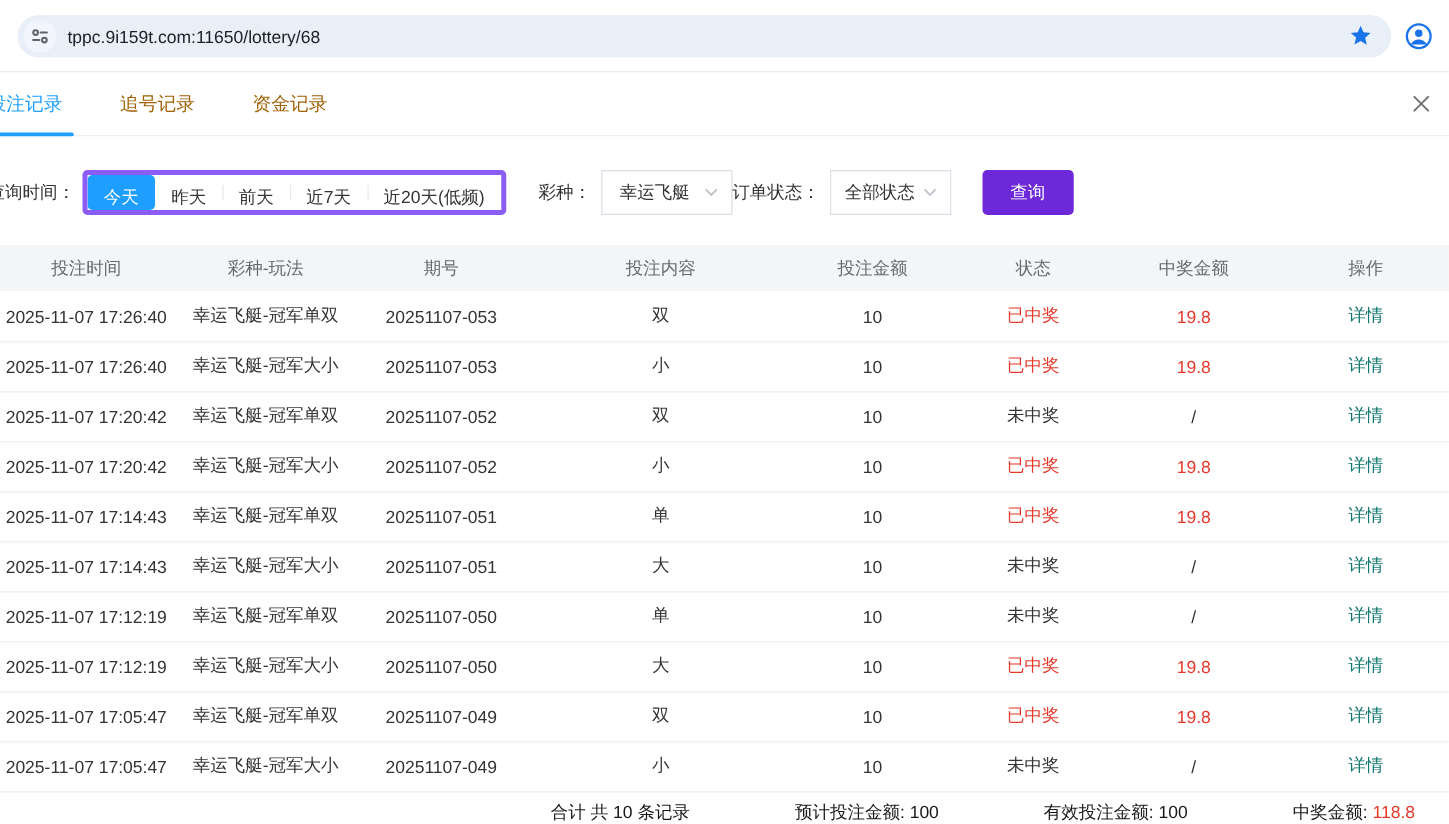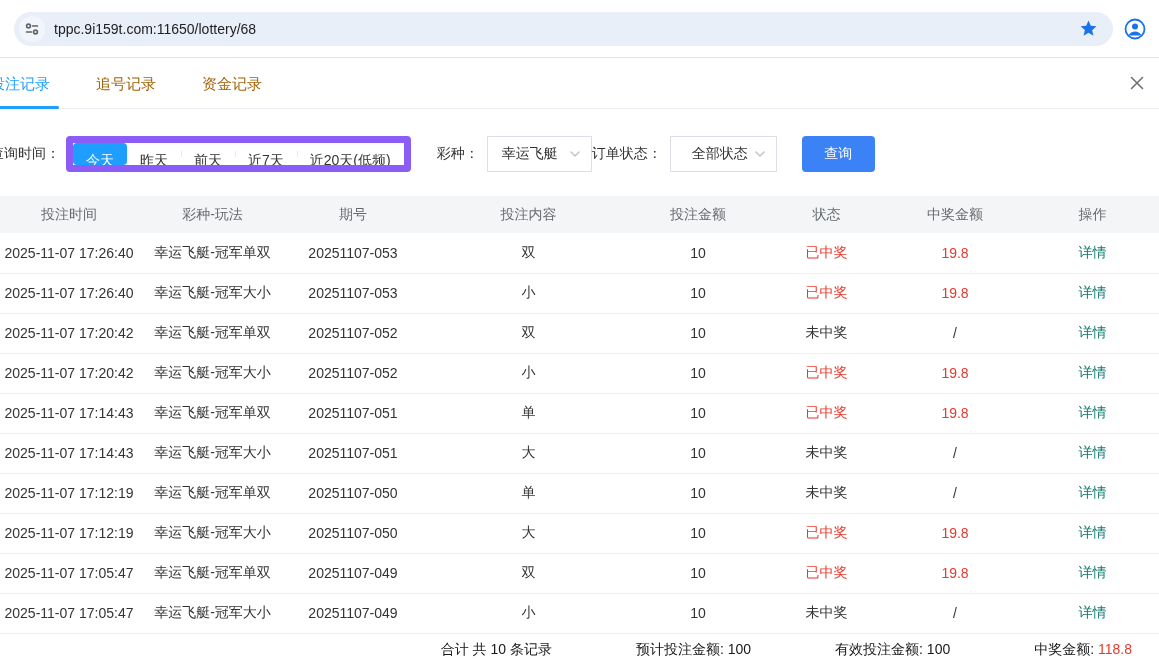--- a/index.html
+++ b/index.html
@@ -29,34 +29,34 @@
     position: relative; height: 51px; line-height: 51px; }
   .tab.active { color: #1e9fff; }
   .tab.active::after { content: ""; position: absolute; left: -8px; right: -9px;
     bottom: 0; height: 3px; background: #1e9fff; border-radius: 2px; }
   .close-btn { position: absolute; right: 12px; top: 14px; width: 22px; height: 22px;
     display: flex; align-items: center; justify-content: center; cursor: pointer; }
 
   .filters { display: flex; align-items: center; margin-top: 27px; height: 36px;
     font-size: 14px; color: #333; }
   .filter-label { white-space: nowrap; }
-  .time-group { display: flex; align-items: stretch; border: 7px solid #8b5cf6;
+  .time-group { display: flex; align-items: stretch; border: 4px solid #8b5cf6;
     border-radius: 4px; margin-left: 6px; height: 36px; overflow: hidden; background: #fff; }
   .time-btn { padding: 0 13px; line-height: 34px; font-size: 14px; color: #333;
     cursor: pointer; position: relative; background: #fff; }
   .time-btn + .time-btn::before { content: ""; position: absolute; left: 0; top: 8px;
     bottom: 8px; width: 1px; background: #e6e9ee; }
   .time-btn.active { background: #1e9fff; color: #fff; border-radius: 4px; }
   .time-btn.active + .time-btn::before { display: none; }
   .select-box { display: flex; align-items: center; justify-content: space-between;
     border: 1px solid #dcdfe6; border-radius: 0; height: 36px; background: #fff;
     padding: 0 10px 0 14px; margin-left: 8px; cursor: pointer; color: #333; }
   .select-box .chev { margin-left: 10px; display: flex; }
   .ml26 { margin-left: 26px; } .ml20 { }
-  .search-btn { margin-left: 25px; width: 73px; height: 36px; background: #3b82f6;
+  .search-btn { margin-left: 25px; width: 73px; height: 36px; background: #6d28d9;
     color: #fff; border: none; border-radius: 4px; font-size: 14px; cursor: pointer;
     font-family: inherit; }
 
   
   table { width: 1170px; border-collapse: collapse; margin-top: 24px; table-layout: fixed; }
   thead th { height: 37px; background: #f4f5f6; color: #666a70; font-weight: normal;
     font-size: 14px; text-align: center; }
   tbody td { height: 40px; font-size: 14px; color: #333; text-align: center;
     border-bottom: 1px solid #eceef3; white-space: nowrap; }
   td.red, .red { color: #e6392b; }
@@ -129,21 +129,21 @@
     <div class="select-box" style="width:105px;">
       <span>幸运飞艇</span>
       <span class="chev">
         <svg width="12" height="12" viewBox="0 0 12 12" fill="none" stroke="#c0c4cc" stroke-width="1.5" stroke-linecap="round">
             <polyline points="2,4 6,8 10,4"></polyline>
           </svg>
       </span>
     </div>
 
     <span class="filter-label ml20">订单状态：</span>
-    <div class="select-box" style="padding-left:21px;">
+    <div class="select-box" style="padding-left:11px;">
       <span>全部状态</span>
       <span class="chev" style="margin-left:6px;">
         <svg width="12" height="12" viewBox="0 0 12 12" fill="none" stroke="#c0c4cc" stroke-width="1.5" stroke-linecap="round">
             <polyline points="2,4 6,8 10,4"></polyline>
           </svg>
       </span>
     </div>
 
     <button class="search-btn">查询</button>
   </div>

